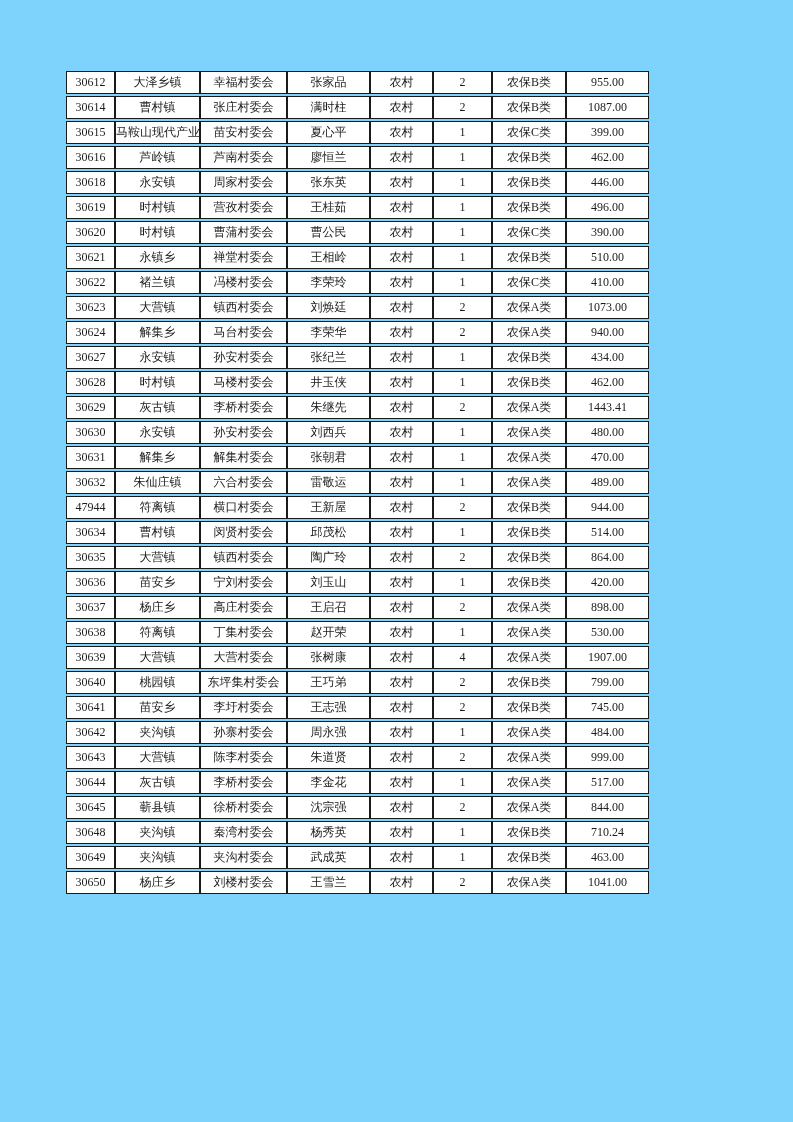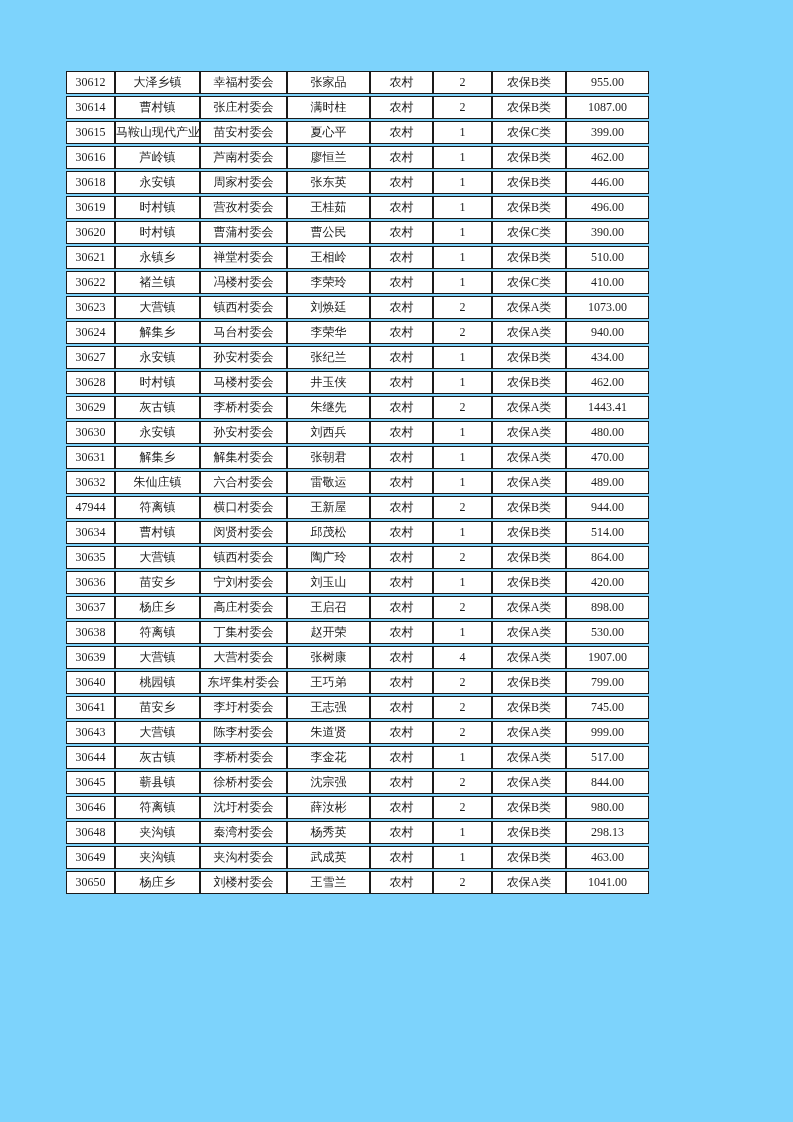--- a/index.html
+++ b/index.html
@@ -325,20 +325,30 @@
           <td>30641</td>
           <td>苗安乡</td>
           <td>李圩村委会</td>
           <td>王志强</td>
           <td>农村</td>
           <td>2</td>
           <td>农保B类</td>
           <td>745.00</td>
         </tr>
         <tr>
+          <td>30642</td>
+          <td>夹沟镇</td>
+          <td>孙寨村委会</td>
+          <td>周永强</td>
+          <td>农村</td>
+          <td>1</td>
+          <td>农保A类</td>
+          <td>484.00</td>
+        </tr>
+        <tr>
           <td>30643</td>
           <td>大营镇</td>
           <td>陈李村委会</td>
           <td>朱道贤</td>
           <td>农村</td>
           <td>2</td>
           <td>农保A类</td>
           <td>999.00</td>
         </tr>
         <tr>
@@ -355,38 +365,28 @@
           <td>30645</td>
           <td>蕲县镇</td>
           <td>徐桥村委会</td>
           <td>沈宗强</td>
           <td>农村</td>
           <td>2</td>
           <td>农保A类</td>
           <td>844.00</td>
         </tr>
         <tr>
-          <td>30646</td>
-          <td>符离镇</td>
-          <td>沈圩村委会</td>
-          <td>薛汝彬</td>
-          <td>农村</td>
-          <td>2</td>
-          <td>农保B类</td>
-          <td>980.00</td>
-        </tr>
-        <tr>
           <td>30648</td>
           <td>夹沟镇</td>
           <td>秦湾村委会</td>
           <td>杨秀英</td>
           <td>农村</td>
           <td>1</td>
           <td>农保B类</td>
-          <td>298.13</td>
+          <td>710.24</td>
         </tr>
         <tr>
           <td>30649</td>
           <td>夹沟镇</td>
           <td>夹沟村委会</td>
           <td>武成英</td>
           <td>农村</td>
           <td>1</td>
           <td>农保B类</td>
           <td>463.00</td>

